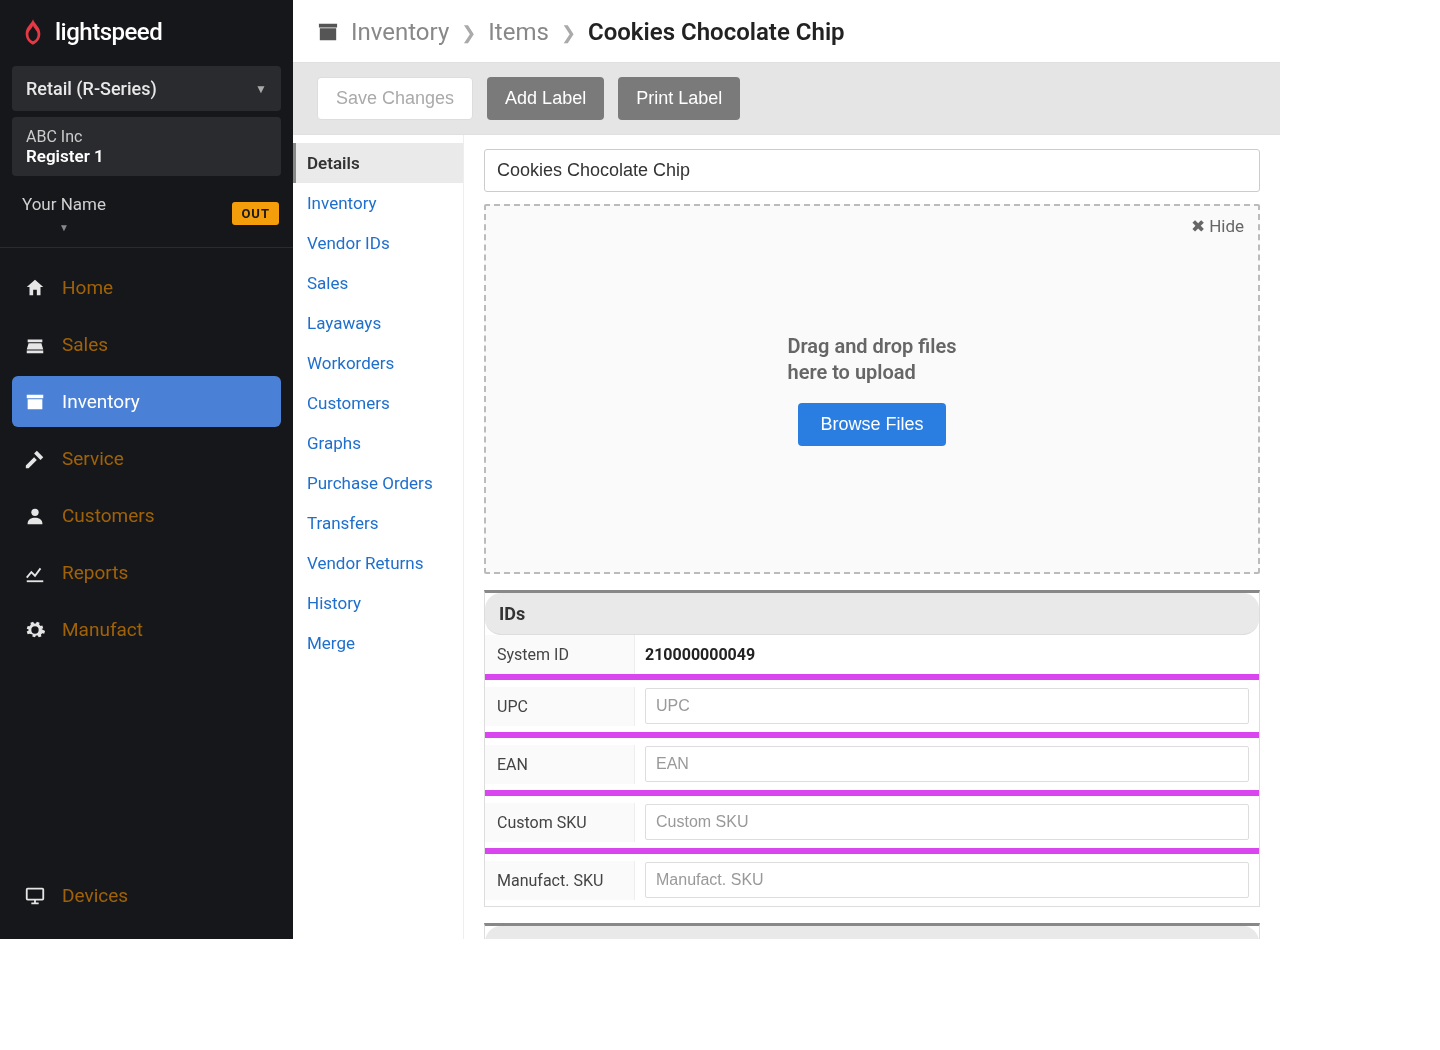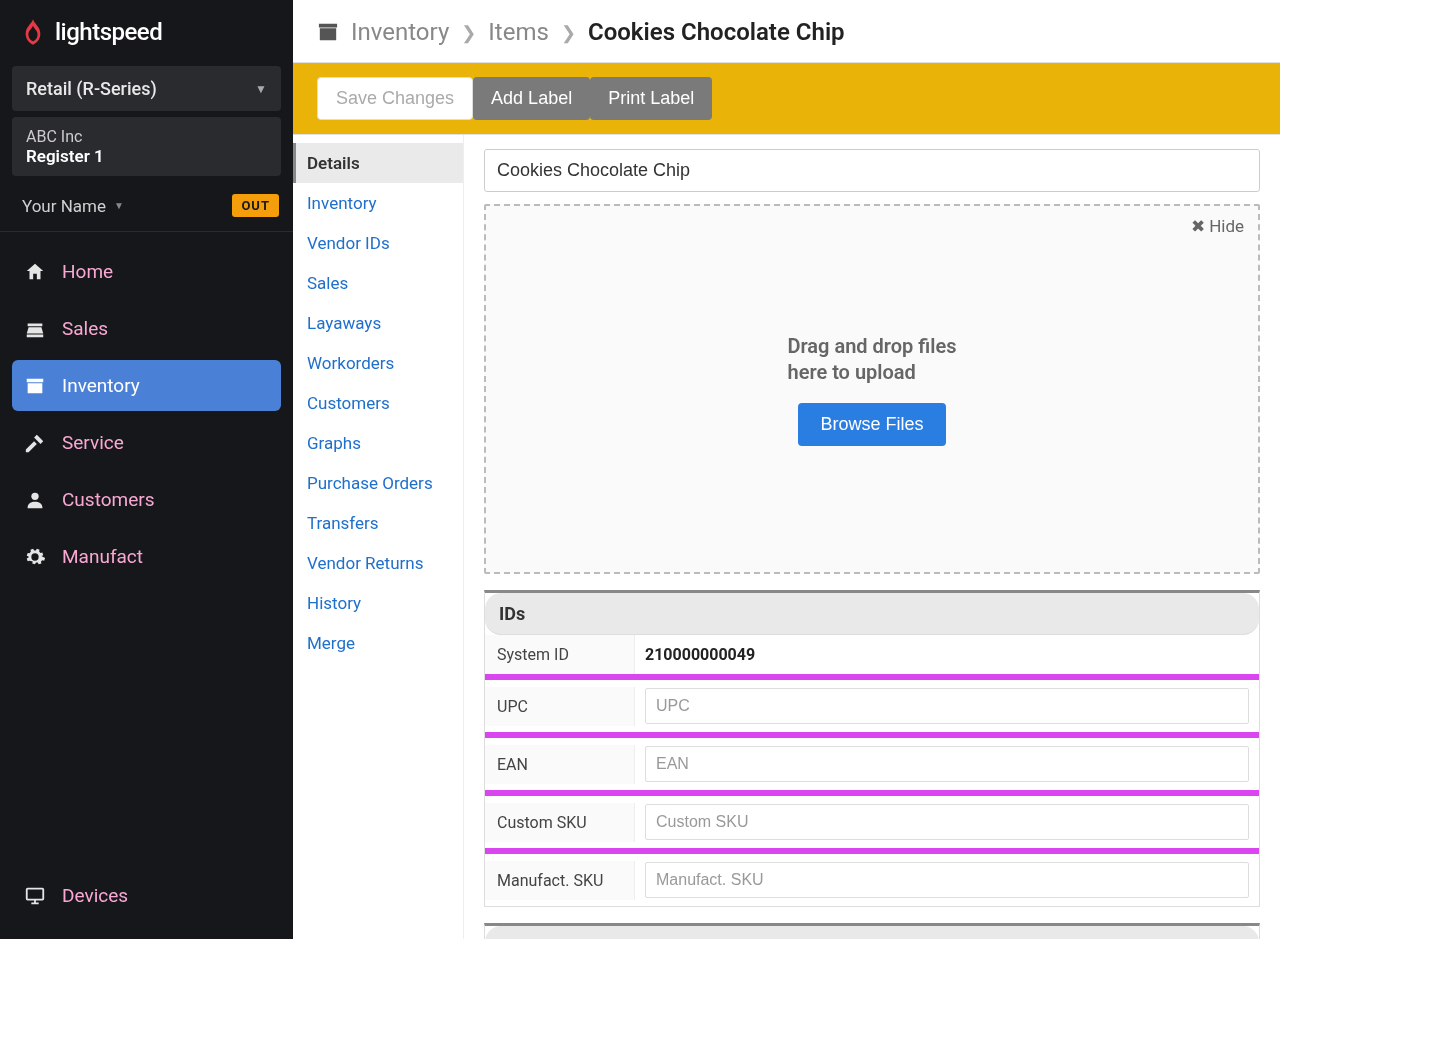--- a/index.html
+++ b/index.html
@@ -14,41 +14,41 @@
 
 .side-box { background: #2a2b2f; margin: 6px 12px; border-radius: 4px; padding: 12px 14px; display: flex; align-items: center; justify-content: space-between; cursor: pointer; }
 .side-box .label { color: #e8e8e8; font-size: 18px; font-weight: 500; }
 .side-box .chev { font-size: 12px; color: #aaa; }
 
 .side-box2 { background: #2a2b2f; margin: 0 12px 6px; border-radius: 4px; padding: 10px 14px; }
 .side-box2 .line1 { color: #ccc; font-size: 16px; }
 .side-box2 .line2 { color: #fff; font-size: 17px; font-weight: 600; }
 
 .user-row { display: flex; align-items: center; justify-content: space-between; padding: 12px 14px 14px 22px; border-bottom: 1px solid #2a2b2f; margin-bottom: 6px; }
-.user-name { color: #d0d0d0; font-size: 17px; display: flex; align-items: center; gap: 8px; }
+.user-name { color: #d0d0d0; font-size: 17px; display: flex; align-items: center; gap: 8px; flex-direction: column; }
 .user-name .tri { font-size: 10px; color: #888; }
 .out-badge { background: #f59e0b; color: #1a1a1a; font-weight: 700; font-size: 13px; padding: 4px 9px; border-radius: 3px; letter-spacing: 1px; }
 
 .nav { flex: 1; padding: 8px 12px; }
-.nav-item { display: flex; align-items: center; gap: 16px; padding: 14px 12px; border-radius: 6px; cursor: pointer; color: #f9a8d4; font-size: 19px; margin-bottom: 6px; }
+.nav-item { display: flex; align-items: center; gap: 16px; padding: 14px 12px; border-radius: 6px; cursor: pointer; color: #a16207; font-size: 19px; margin-bottom: 6px; }
 .nav-item.active { background: #4a80d6; color: #fff; }
 .nav-icon { width: 22px; height: 22px; display: flex; align-items: center; justify-content: center; flex-shrink: 0; }
 
 .bottom-nav { padding: 0 12px 12px; }
 
 
 .main { flex: 1; display: flex; flex-direction: column; background: #fff; overflow: hidden; }
 
 .breadcrumb { display: flex; align-items: center; gap: 12px; padding: 18px 24px 16px; font-size: 24px; color: #888; }
 .breadcrumb .crumb-link { color: #888; cursor: pointer; }
 .breadcrumb .crumb-sep { color: #aaa; font-size: 18px; }
 .breadcrumb .crumb-current { color: #222; font-weight: 600; }
 .crumb-icon { width: 22px; height: 20px; }
 
-.toolbar { background: #eab308; border-top: 1px solid #e0e0e0; border-bottom: 1px solid #e0e0e0; padding: 14px 24px; display: flex; }
+.toolbar { background: #e5e5e5; border-top: 1px solid #e0e0e0; border-bottom: 1px solid #e0e0e0; padding: 14px 24px; display: flex; gap: 14px; }
 .btn { border: none; border-radius: 4px; padding: 10px 18px; font-size: 18px; cursor: pointer; font-weight: 500; }
 .btn-disabled { background: #fff; color: #aaa; border: 1px solid #ddd; cursor: default; }
 .btn-grey { background: #7a7a7a; color: #fff; }
 
 .content-row { flex: 1; display: flex; overflow: hidden; }
 
 .subnav { width: 171px; flex-shrink: 0; border-right: 1px solid #eee; padding-top: 8px; }
 .subnav-item { padding: 10px 14px; font-size: 17px; color: #1f6fcc; cursor: pointer; }
 .subnav-item.active { background: #eaeaea; color: #333; font-weight: 600; border-left: 3px solid #888; padding-left: 11px; }
 
@@ -135,20 +135,29 @@
         <span>Service</span>
       </div>
       <div class="nav-item">
         <span class="nav-icon">
           <svg viewBox="0 0 24 24" width="22" height="22" fill="#e5e5e5">
               <circle cx="12" cy="8" r="4"></circle>
               <path d="M4 20c0-4 4-6 8-6s8 2 8 6v1H4z"></path>
             </svg>
         </span>
         <span>Customers</span>
+      </div>
+      <div class="nav-item">
+        <span class="nav-icon">
+          <svg viewBox="0 0 24 24" width="22" height="22" fill="none" stroke="#e5e5e5" stroke-width="2">
+              <path d="M3 17l5-6 4 4 6-8"></path>
+              <path d="M3 21h18"></path>
+            </svg>
+        </span>
+        <span>Reports</span>
       </div>
       <div class="nav-item">
         <span class="nav-icon">
           <svg viewBox="0 0 24 24" width="22" height="22" fill="#e5e5e5">
               <path d="M12 8a4 4 0 100 8 4 4 0 000-8zm9 4l2 1-1 3-2-.5-1.5 1.5.5 2-3 1-1-2h-2l-1 2-3-1 .5-2L6 16l-2 .5-1-3 2-1v-1l-2-1 1-3 2 .5L7.5 6 7 4l3-1 1 2h2l1-2 3 1-.5 2L18 7.5l2-.5 1 3-2 1z"></path>
             </svg>
         </span>
         <span>Manufact</span>
       </div>
     </div>

